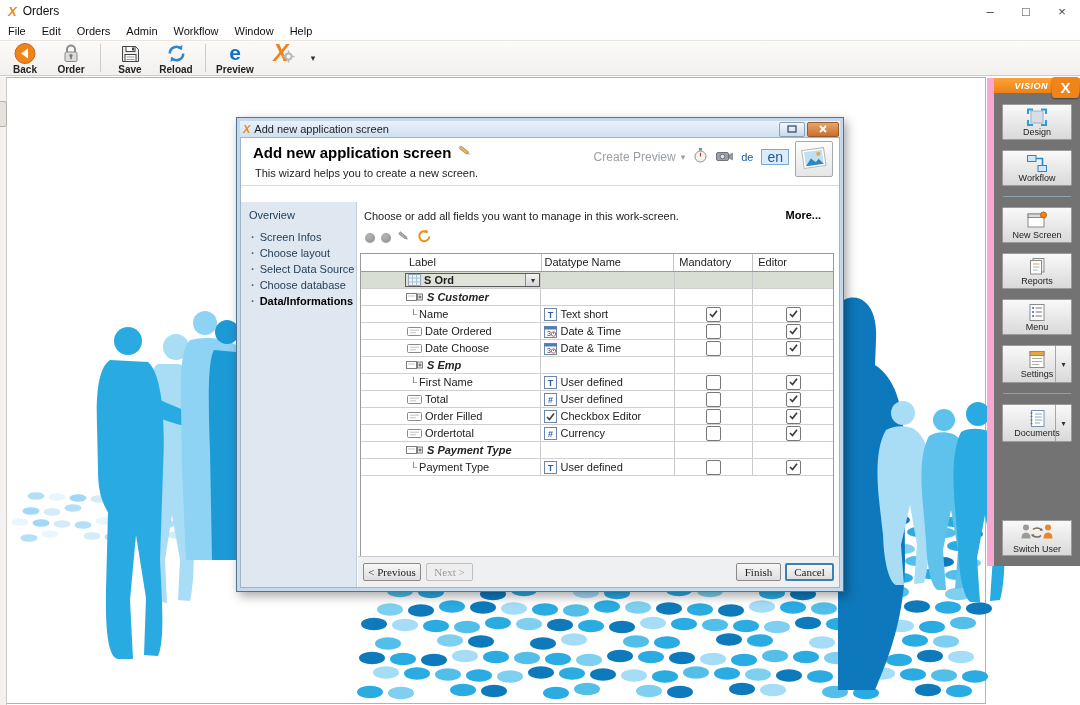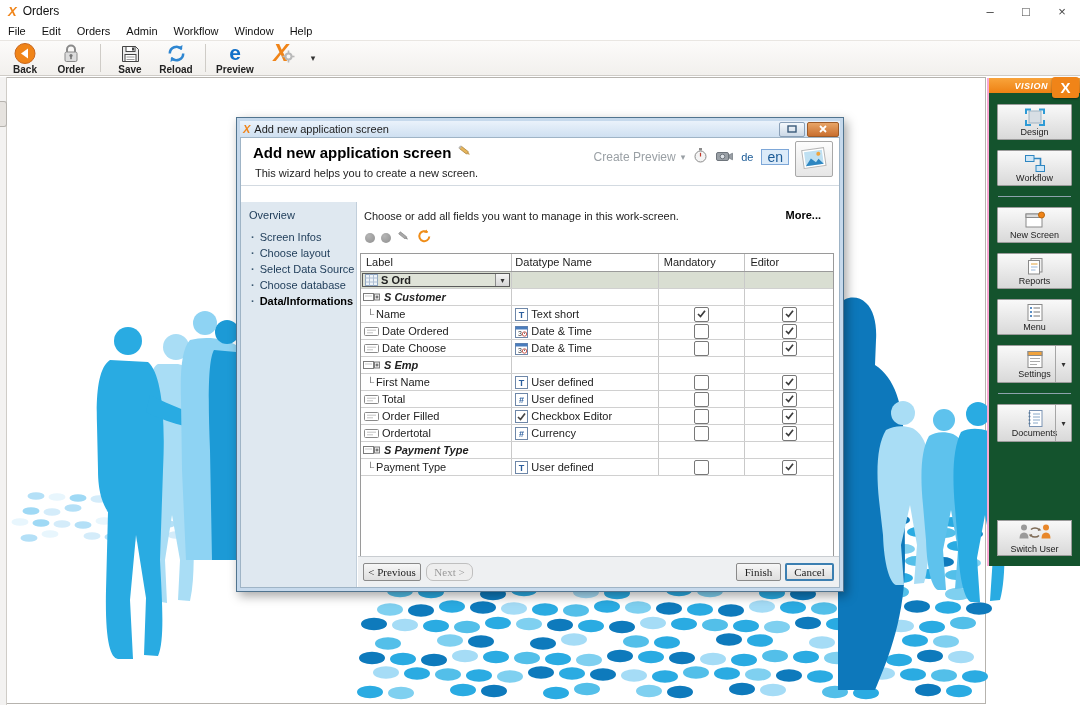--- a/index.html
+++ b/index.html
@@ -25,21 +25,21 @@
   .edge-e{font-weight:900;font-size:21px;color:#1270c8;line-height:20px;}
   .xlogo{font-weight:900;font-style:italic;font-size:23px;color:#f08418;line-height:20px;position:relative;}
 
   
   .left-strip{position:absolute;left:0;top:77px;width:6px;height:628px;background:#f3f2f1;border-right:1px solid #cfccc7;z-index:2;}
   .strip-handle{position:absolute;left:0;top:24px;width:6px;height:24px;background:#e6e3df;border:1px solid #b6b3ae;border-left:none;border-radius:0 3px 3px 0;}
   .content-frame{position:absolute;left:6px;top:77px;width:980px;height:627px;background:#fff;border:1px solid #b6b3ae;box-sizing:border-box;z-index:0;}
   #art{position:absolute;left:0;top:0;z-index:1;pointer-events:none;}
 
   
-  .vision{position:absolute;right:0;top:78px;width:93px;height:488px;background:#14532d;border-left:2px solid #f9a8d4;box-sizing:border-box;z-index:6;display:flex;flex-direction:column;}
+  .vision{position:absolute;right:0;top:78px;width:93px;height:488px;background:#737373;border-left:7px solid #f9a8d4;box-sizing:border-box;z-index:6;display:flex;flex-direction:column;}
   .vision-head{height:15px;background:linear-gradient(#f9a43b,#ee8113);position:relative;display:flex;align-items:center;}
   .vision-title{margin-left:auto;margin-right:32px;font-size:9px;font-weight:700;font-style:italic;color:#fff;letter-spacing:.5px;}
   .vision-tab{position:absolute;right:1px;top:-1px;width:27px;height:21px;background:#f08418;border-radius:3px;color:#fff;font-weight:900;font-size:15px;text-align:center;line-height:21px;box-shadow:0 1px 2px rgba(0,0,0,.45);}
   .vbody{flex:1;display:flex;flex-direction:column;gap:10px;padding:11px 8px 10px 8px;}
   .vbtn{height:36px;flex:0 0 auto;background:linear-gradient(#f9f9f9,#d9d9d9);border:1px solid #9b9b9b;border-radius:1px;
         display:flex;flex-direction:column;align-items:center;justify-content:center;font-size:9px;color:#222;position:relative;box-sizing:border-box;}
   .vbtn.dd{height:38px;}
   .vbtn .vic{height:20px;display:flex;align-items:center;}
   .vbtn .vlb{line-height:10px;}
   .vdd{position:absolute;right:0;top:0;bottom:0;width:15px;border-left:1px solid #a6a6a6;display:flex;align-items:center;justify-content:center;font-size:8px;color:#333;}
@@ -76,35 +76,35 @@
   .iconrow{position:absolute;left:7px;top:29px;display:flex;align-items:center;gap:6px;height:14px;}
   .dotbtn{width:10px;height:10px;border-radius:50%;background:radial-gradient(circle at 35% 30%,#b5b5b5,#8f8f8f);}
 
   .grid{position:absolute;left:2px;top:51px;width:474px;height:323px;border:1px solid #9a9a9a;box-sizing:border-box;background:#fff;font-size:11px;color:#222;}
   .g-head{display:flex;height:17px;border-bottom:1px solid #9a9a9a;}
   .g-hc{box-sizing:border-box;border-right:1px solid #c3c3c3;padding-left:5px;line-height:16px;}
   .g-hc:last-child{border-right:none;}
   .trow{display:flex;height:16px;border-bottom:1px solid #d0d0d0;}
   .tc{box-sizing:border-box;border-right:1px solid #c9c9c9;display:flex;align-items:center;overflow:hidden;white-space:nowrap;}
   .tc:last-child{border-right:none;}
-  .c0{width:152px;} .c1{width:147px;padding-left:3px;gap:3px;} .c2{width:87px;justify-content:center;} .c3{width:88px;justify-content:center;}
+  .c0{width:152px;margin-left:43px;} .c1{width:147px;padding-left:3px;gap:3px;} .c2{width:87px;justify-content:center;} .c3{width:88px;justify-content:center;}
   .trow.combo-row{background:#d9ded2;}
   .trow.group-row .glabel{font-weight:700;font-style:italic;margin-left:4px;}
   .branch{color:#666;margin-left:6px;margin-right:2px;font-size:10px;}
   .ficon{margin-left:3px;margin-right:3px;display:flex;}
   .gicon{margin-left:2px;display:flex;}
   .combo{margin-left:1px;display:flex;align-items:center;width:148px;height:14px;border:1px solid #5a5a5a;background:#dfe3d8;box-sizing:border-box;}
   .combo .cv{font-weight:700;margin-left:3px;}
   .combo .cbtn{margin-left:auto;width:13px;height:100%;border-left:1px solid #8a8a8a;background:linear-gradient(#f4f4f4,#d6d6d6);display:flex;align-items:center;justify-content:center;font-size:8px;color:#333;}
   .cb{width:13px;height:13px;border:1px solid #787878;border-radius:2px;background:#fff;display:flex;align-items:center;justify-content:center;}
   .dticon{display:flex;flex:0 0 auto;}
 
   .dlg-footer{position:absolute;left:0;right:0;bottom:0;height:30px;background:#eef0f2;border-top:1px solid #c9cdd1;}
   .btn{position:absolute;top:6px;height:18px;box-sizing:border-box;background:linear-gradient(#f7f7f7,#dedede);border:1px solid #8a8a8a;border-radius:2px;font-size:11px;color:#222;display:flex;align-items:center;justify-content:center;font-family:Liberation Serif, serif;}
-  .btn.disabled{color:#9a9a9a;border-color:#bfbfbf;background:#eeeeee;border-radius:7px;}
+  .btn.disabled{color:#9a9a9a;border-color:#bfbfbf;background:#eeeeee;}
   .btn-prev{left:5px;width:58px;} .btn-next{left:68px;width:47px;}
   .btn-finish{right:58px;width:45px;} .btn-cancel{right:5px;width:49px;border:2px solid #3c7fb1;}
 </style>
 </head>
 <body>
 
 <div class="content-frame"></div>
 <svg id="art" width="1080" height="705">
   <g id="dots">
       <ellipse cx="36" cy="496" rx="8.5" ry="3.8" fill="#b4e0f7"></ellipse>

